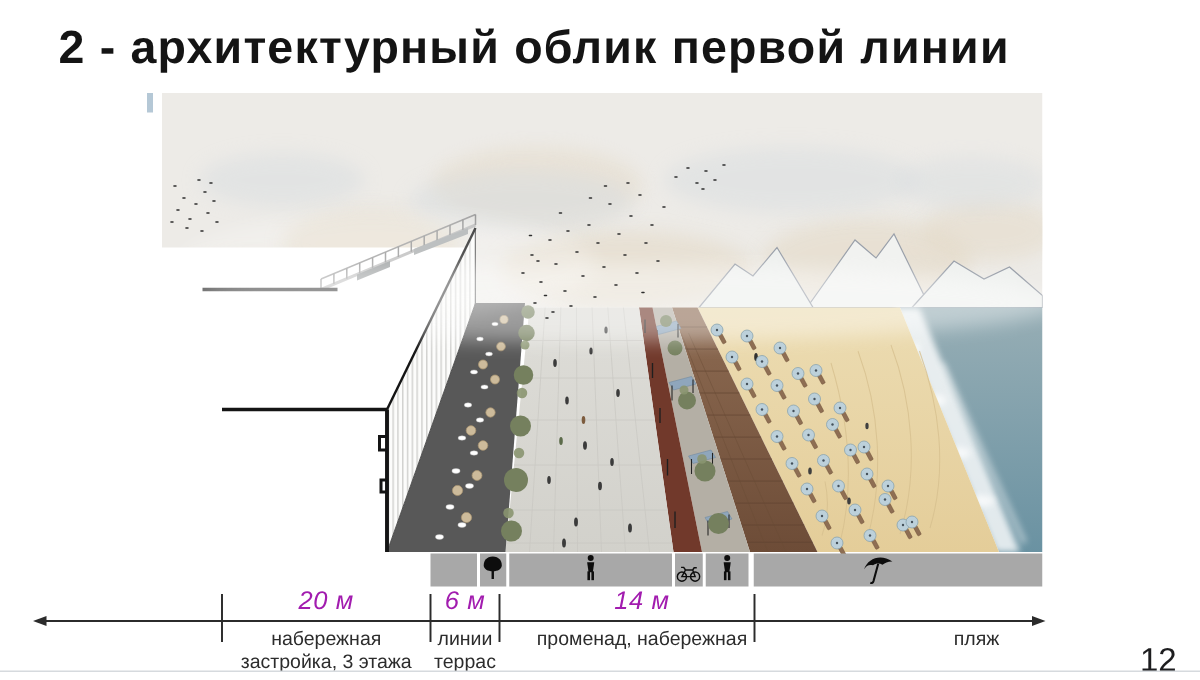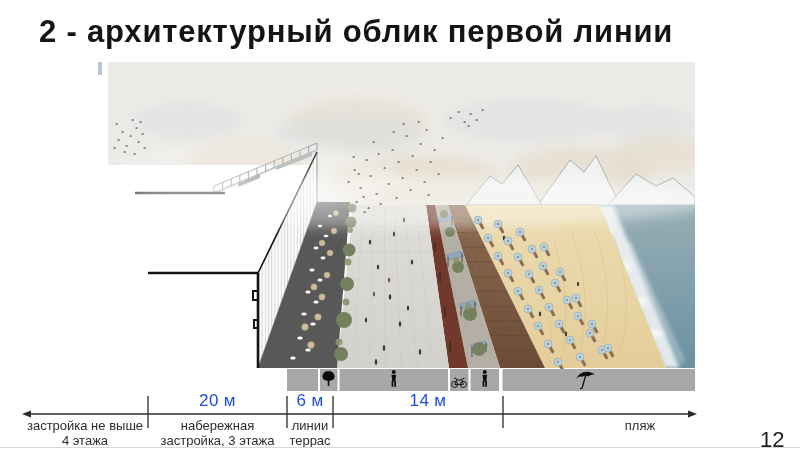--- a/index.html
+++ b/index.html
@@ -9,21 +9,21 @@
   }
   .title{
     position:absolute;left:39px;top:14px;width:760px;
     font-size:31px;font-weight:700;letter-spacing:0.8px;color:#141414;
     white-space:nowrap;
   }
   .scene{position:absolute;left:108px;top:62px;width:587px;height:330px;}
   .sliver{position:absolute;left:98px;top:62px;width:4px;height:13px;background:#b5c8d6;}
   .dim-svg{position:absolute;left:0;top:390px;width:800px;height:46px;}
   .dim-seg{position:absolute;top:390px;text-align:center;color:#2a2a2a;}
-  .measure{height:22px;line-height:22px;font-size:17px;color:#1d4ed8;letter-spacing:0.4px;}
+  .measure{height:22px;line-height:22px;font-size:17px;color:#a21caf;letter-spacing:0.4px;font-style:italic;}
   .lbl{margin-top:6px;font-size:13px;line-height:15px;color:#2c2c2c;}
   .lbl-line{display:block;white-space:nowrap;}
   .page-num{position:absolute;left:760px;top:427px;font-size:22px;color:#1d1d1f;}
   .bottom-line{position:absolute;left:0;top:447px;width:800px;height:1px;background:#d6dade;}
   svg{display:block;}
 </style>
 </head>
 <body>
 
 <div class="title">2 - архитектурный облик первой линии</div>
@@ -329,43 +329,43 @@
     <line x1="287" y1="6" x2="287" y2="38"></line>
     <line x1="333" y1="6" x2="333" y2="38"></line>
     <line x1="503" y1="6" x2="503" y2="38"></line>
   </g>
   <polygon points="22,24 31,20.6 31,27.4" fill="#2b2b2b"></polygon>
   <polygon points="697,24 688,20.6 688,27.4" fill="#2b2b2b"></polygon>
 </svg>
 
 <div class="dim-seg" style="left:22px;width:126px;">
   <div class="measure"></div>
-  <div class="lbl">
-    <span class="lbl-line">застройка не выше</span>
-    <span class="lbl-line">4 этажа</span>
-  </div>
 </div>
 <div class="dim-seg" style="left:148px;width:139px;">
   <div class="measure">20 м</div>
   <div class="lbl">
     <span class="lbl-line">набережная</span>
     <span class="lbl-line">застройка, 3 этажа</span>
   </div>
 </div>
 <div class="dim-seg" style="left:287px;width:46px;">
   <div class="measure">6 м</div>
   <div class="lbl">
     <span class="lbl-line">линии</span>
     <span class="lbl-line">террас</span>
   </div>
 </div>
 <div class="dim-seg" style="left:333px;width:190px;">
   <div class="measure">14 м</div>
-</div>
-<div class="dim-seg" style="left:503px;width:194px;padding-left:40px;">
+  <div class="lbl">
+    <span class="lbl-line">променад, набережная</span>
+    <span class="lbl-line"></span>
+  </div>
+</div>
+<div class="dim-seg" style="left:514px;width:194px;padding-left:40px;">
   <div class="measure"></div>
   <div class="lbl">
     <span class="lbl-line">пляж</span>
     <span class="lbl-line"></span>
   </div>
 </div>
 
 <div class="page-num">12</div>
 <div class="bottom-line"></div>
 

